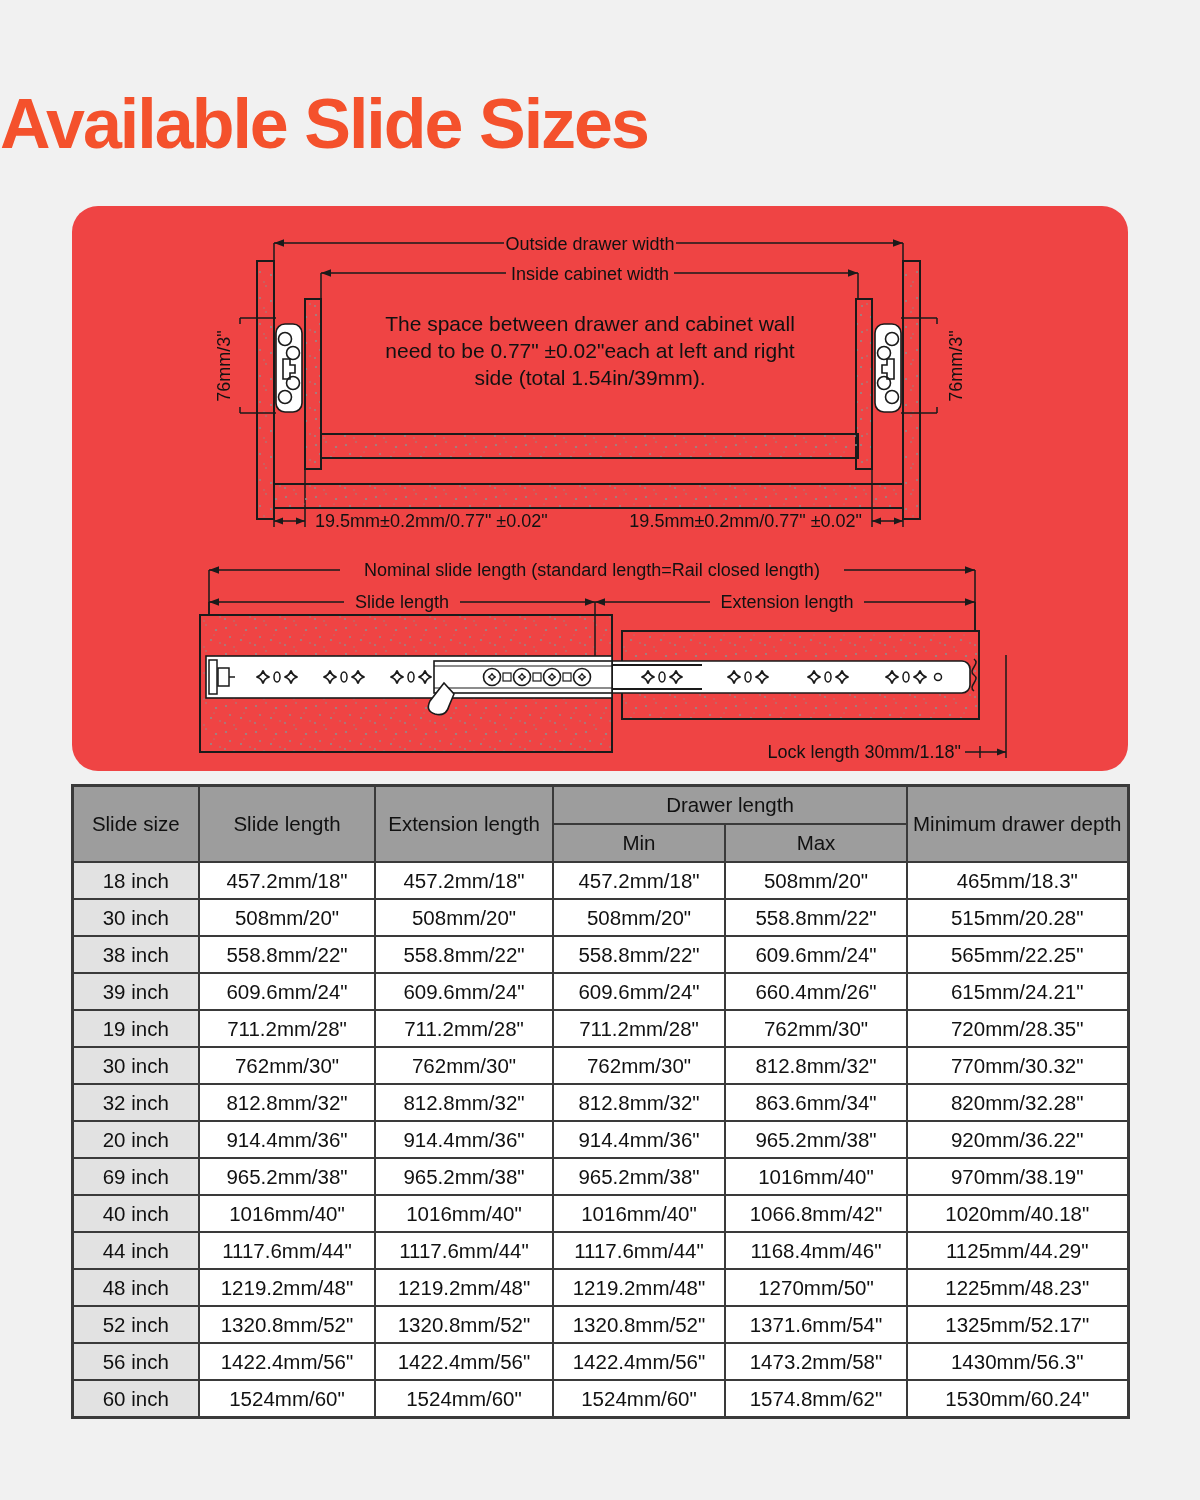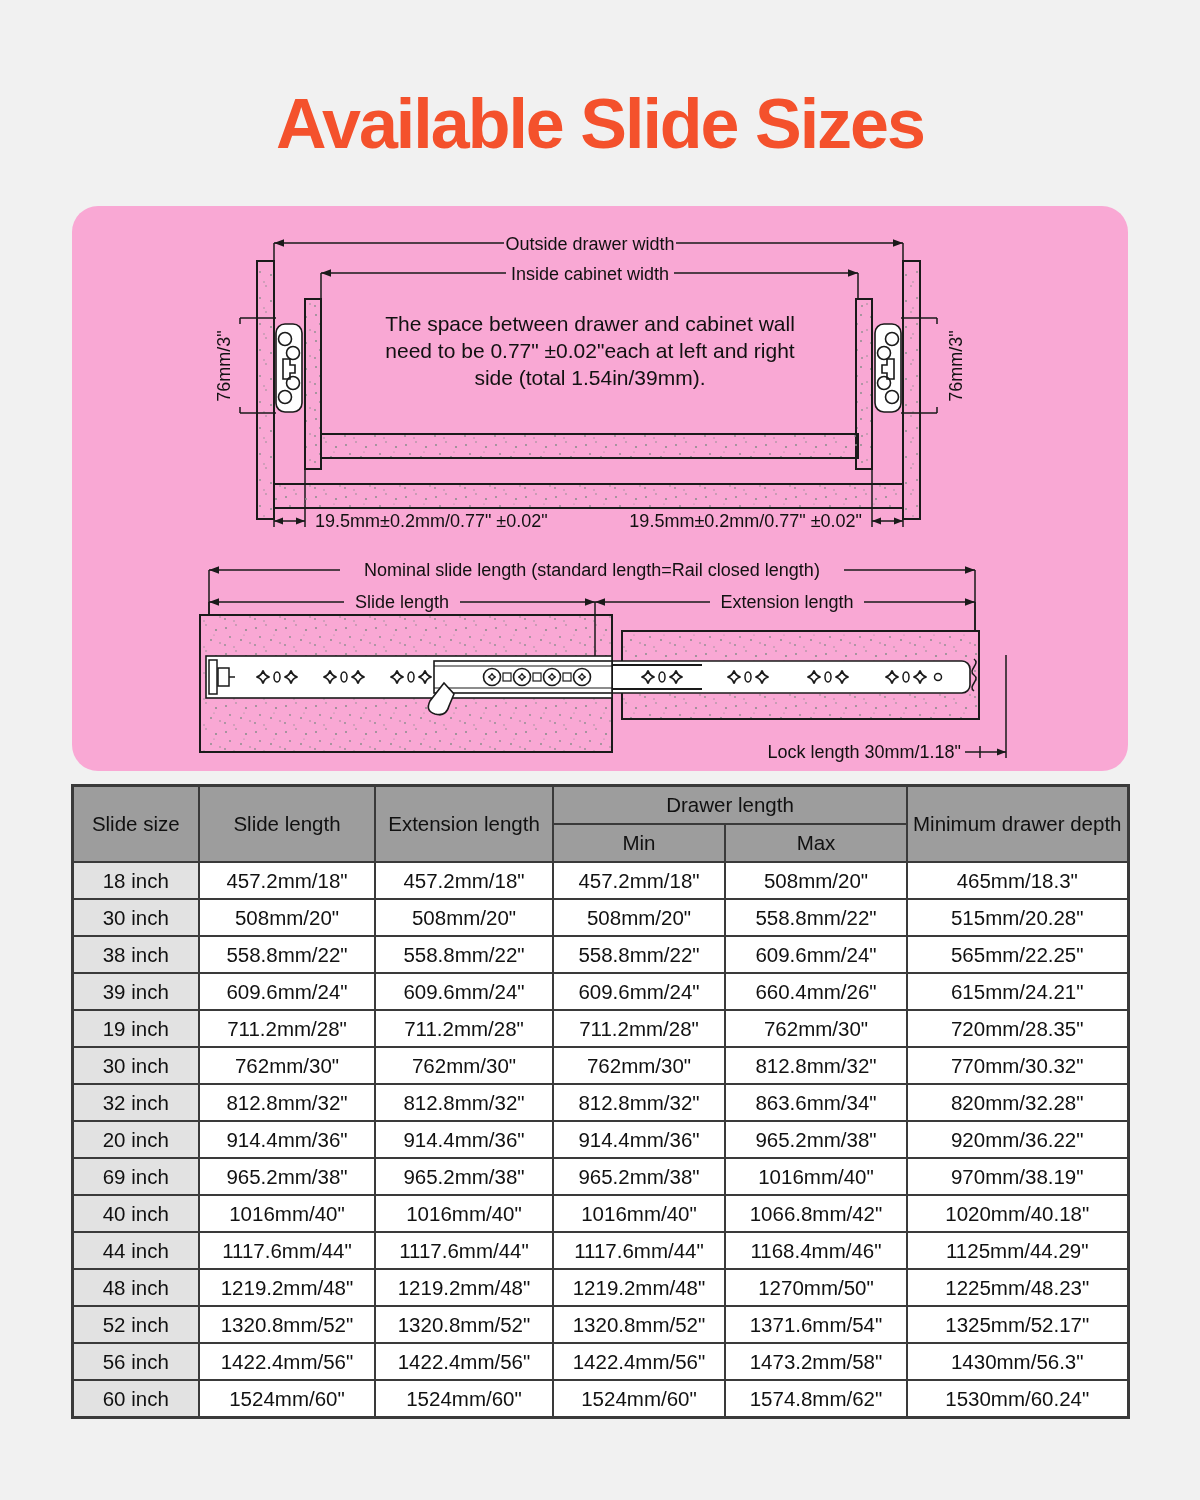--- a/index.html
+++ b/index.html
@@ -4,28 +4,28 @@
 <style>
   html,body{margin:0;padding:0;}
   body{
     width:1200px;height:1500px;overflow:hidden;
     background:#f1f1f1;
     font-family:"Liberation Sans",sans-serif;
     color:#111;
   }
   .page-title{
     margin:0;padding-top:84px;
-    text-align:center;
+    text-align:left;
     font-size:70px;font-weight:700;letter-spacing:-2px;
     color:#f4512c;
   }
   .diagram-card{
     width:1056px;height:565px;
     margin:42px auto 0;
-    background:#f9a8d4;
+    background:#ef4444;
     border-radius:26px;
     overflow:hidden;
     text-align:right;
   }
   svg text{fill:#111;}
   .d-label{font-size:18px;}
   .d-note{font-size:21px;}
   .size-table{
     width:1056px;margin:13px auto 0;
     border-collapse:collapse;table-layout:fixed;

